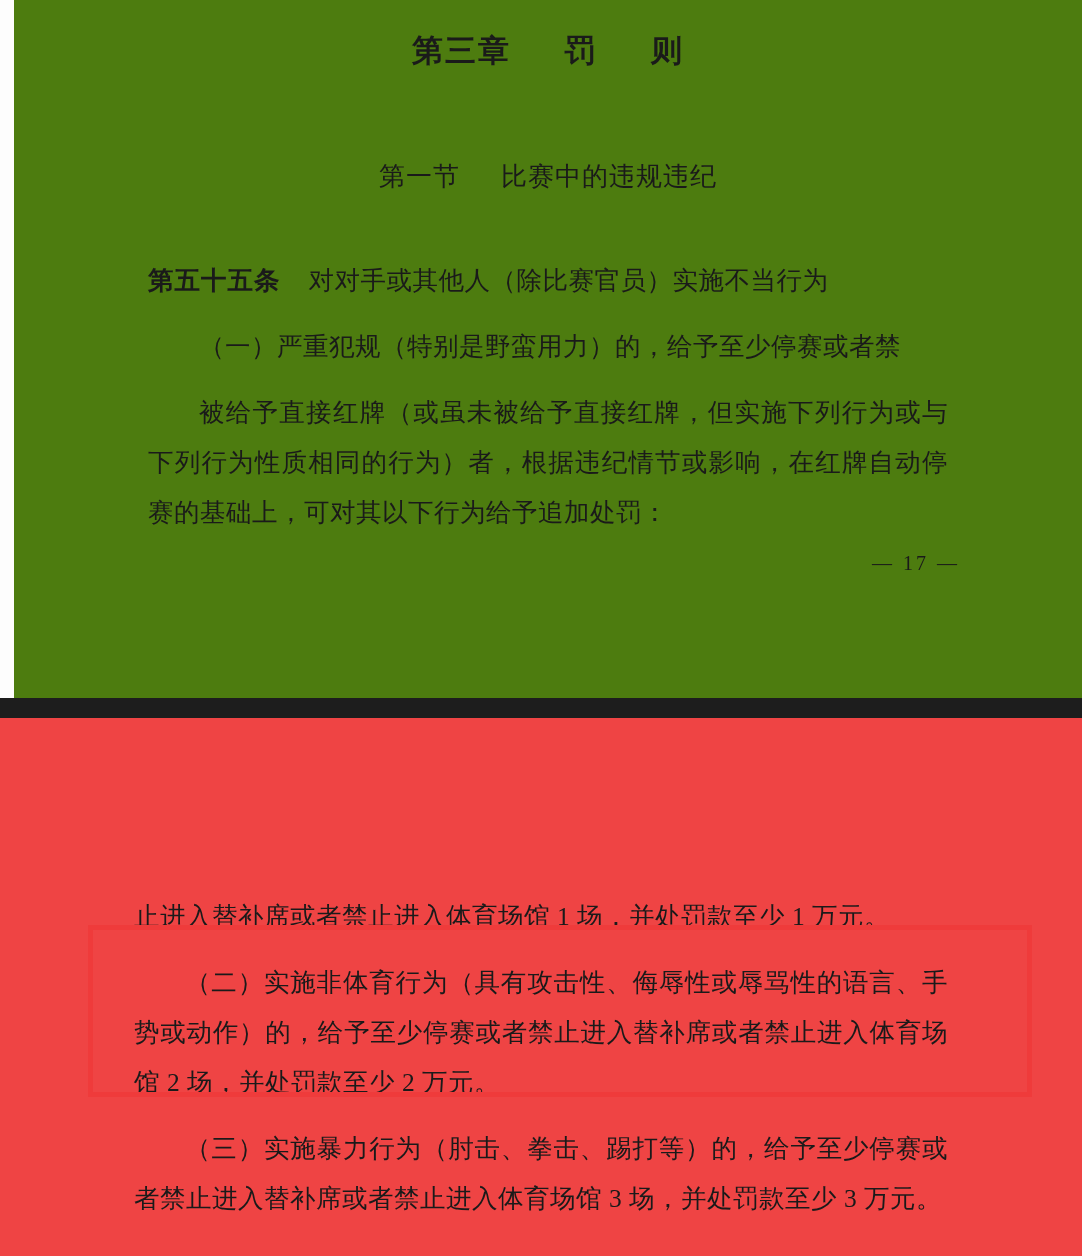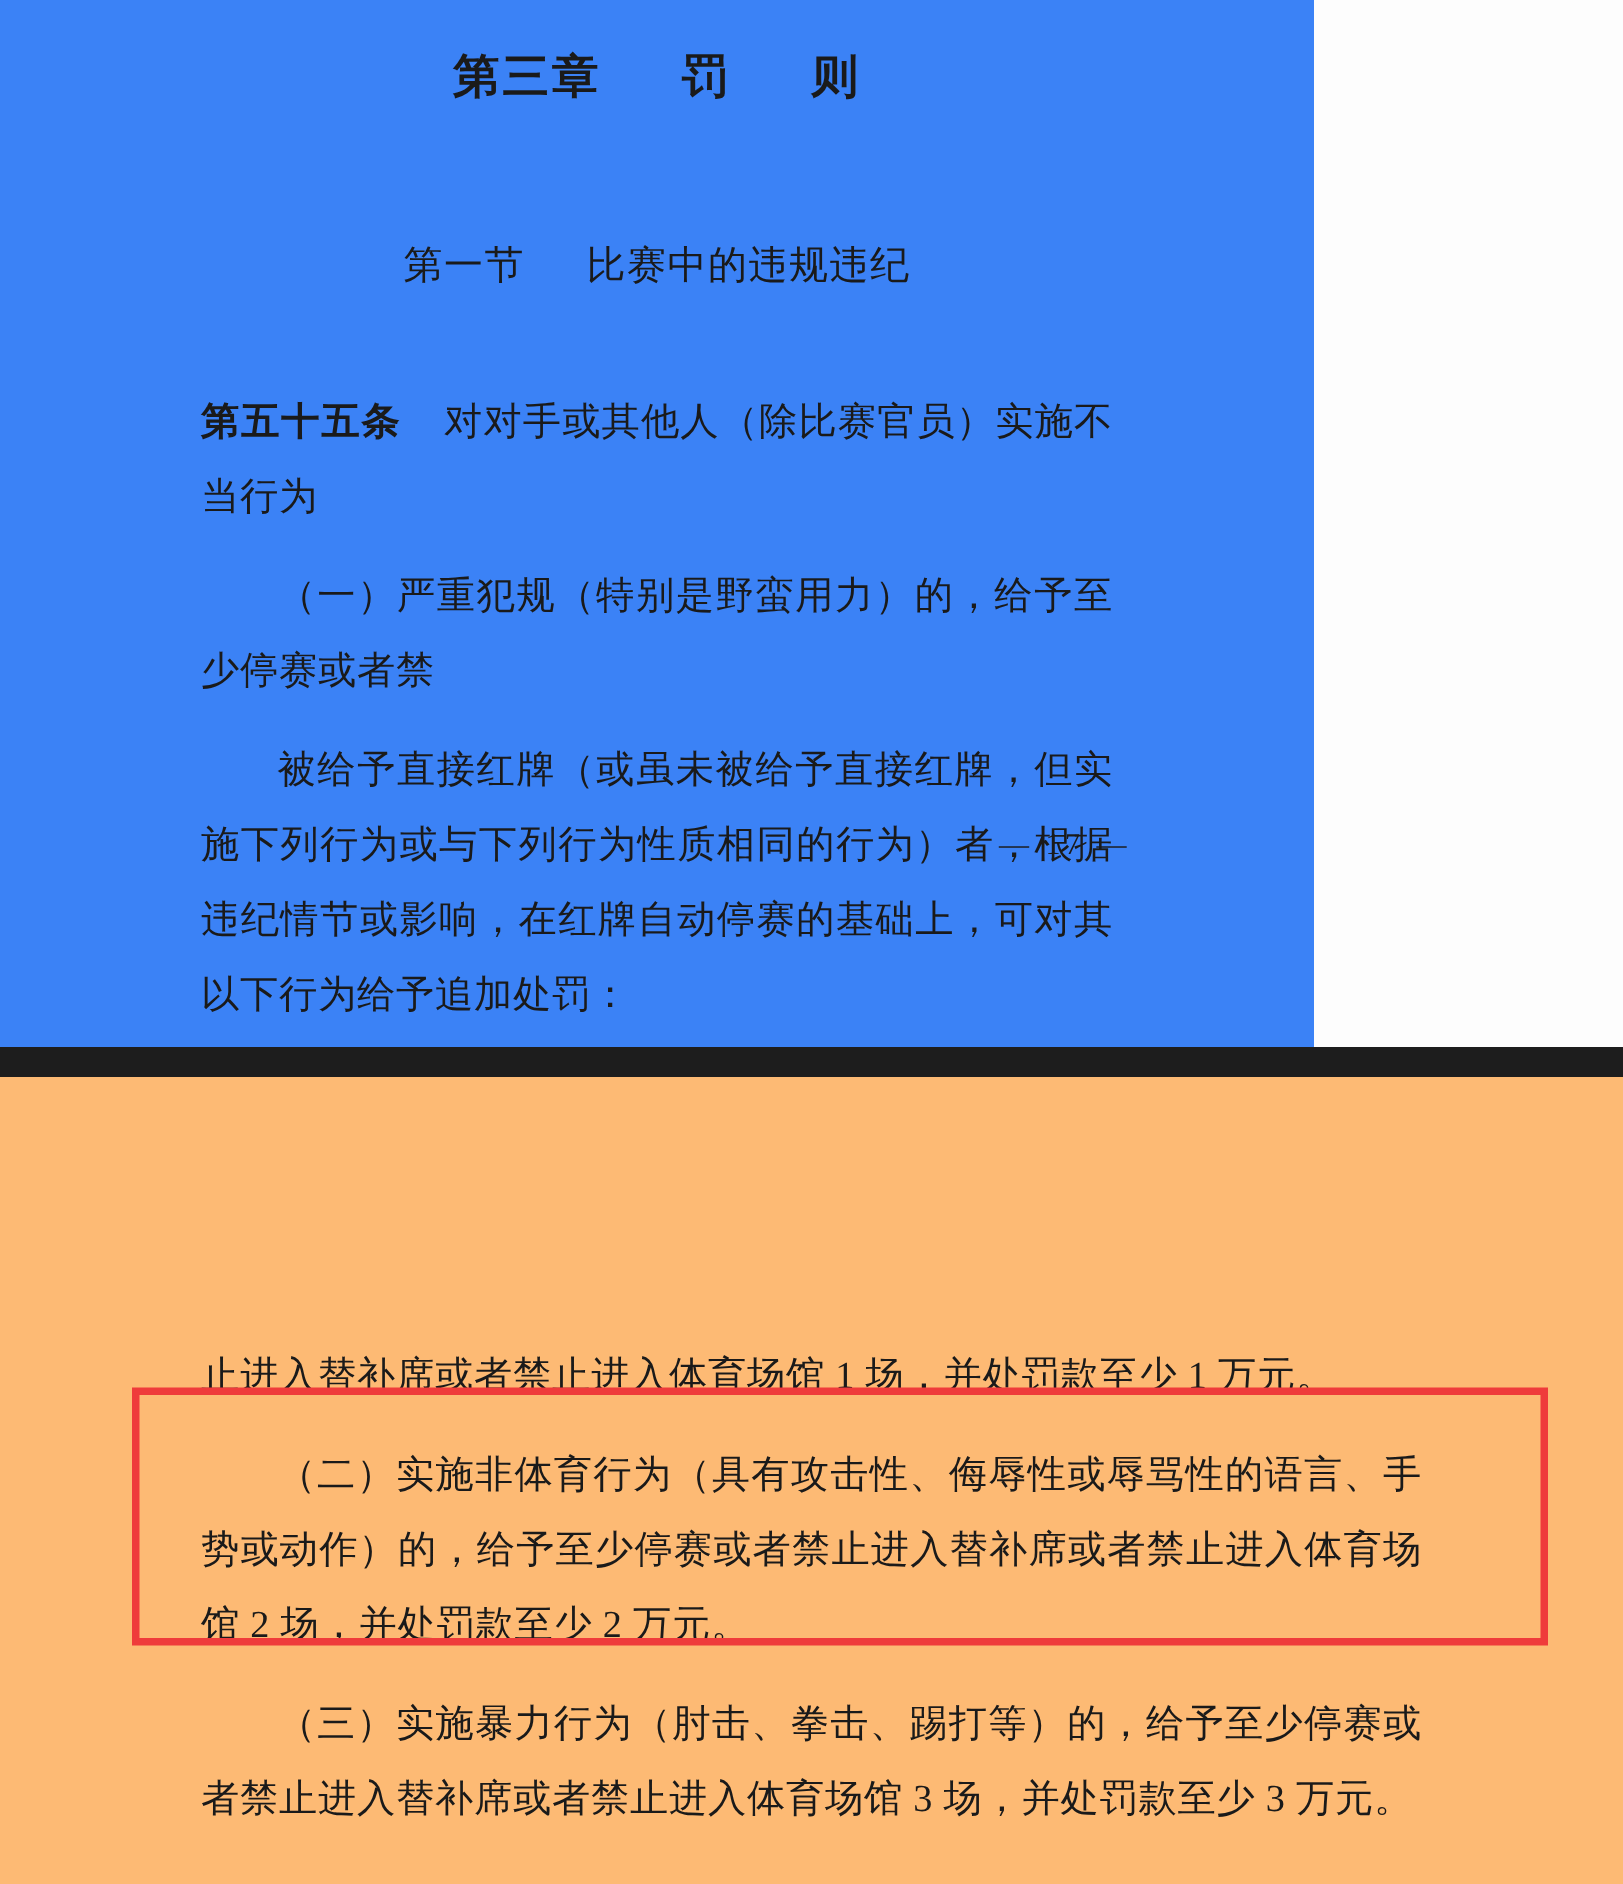--- a/index.html
+++ b/index.html
@@ -18,25 +18,25 @@
   .page {
     position: relative;
     width: 1082px;
     height: 1256px;
     background: #fdfdfd;
   }
 
   
   .page-top {
     position: absolute;
-    left: 0;
+    left: 14px;
     top: 0;
-    width: 876px;
+    width: 1068px;
     height: 700px;
-    background: #3b82f6;
+    background: #4d7c0f;
     box-sizing: border-box;
   }
   .chapter-title {
     text-align: center;
     font-size: 31px;
     font-weight: bold;
     letter-spacing: 2px;
     margin-top: 32px;
     line-height: 1.2;
   }
@@ -91,21 +91,21 @@
     background: #1d1d1d;
   }
 
   
   .page-bottom {
     position: absolute;
     left: 0;
     top: 718px;
     width: 1082px;
     height: 538px;
-    background: #fdba74;
+    background: #ef4444;
     box-sizing: border-box;
   }
   .bottom-body {
     position: absolute;
     left: 118px;
     top: 158px;
     width: 846px;
     font-size: 25.5px;
     line-height: 50px;
     text-align: justify;

